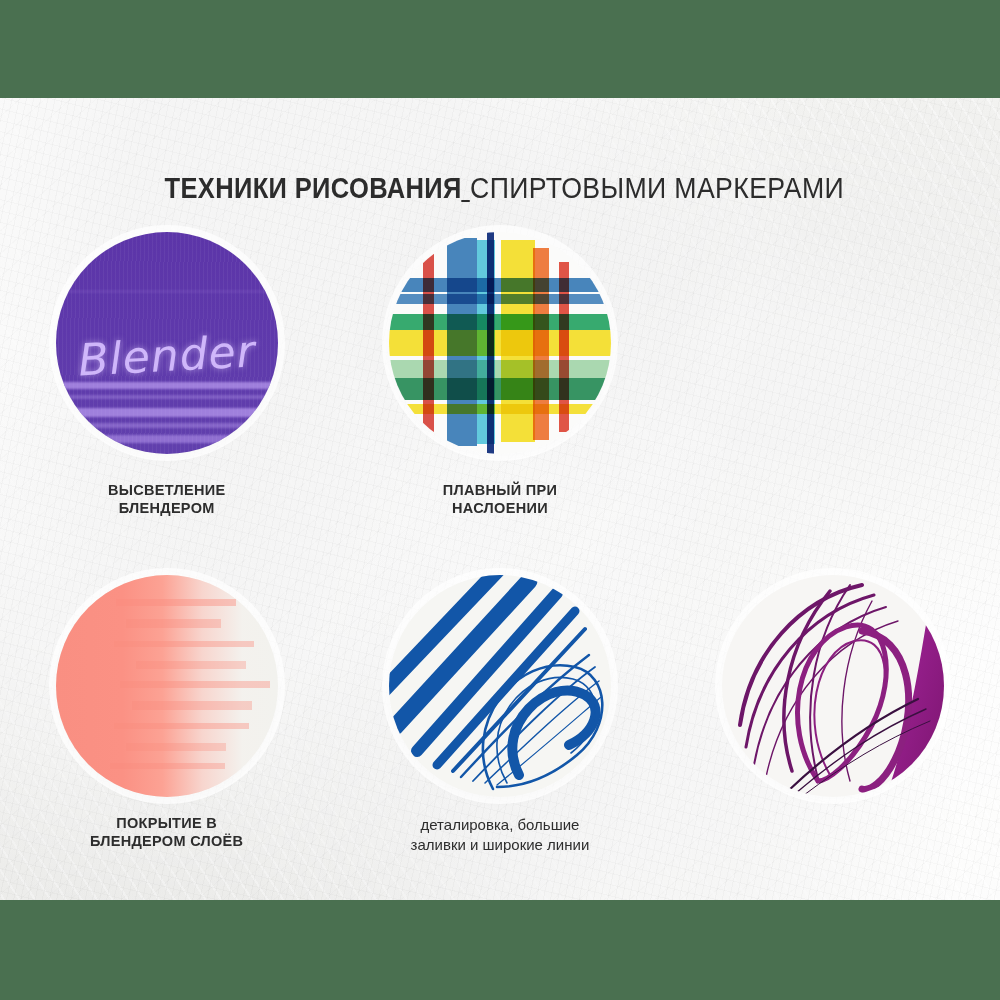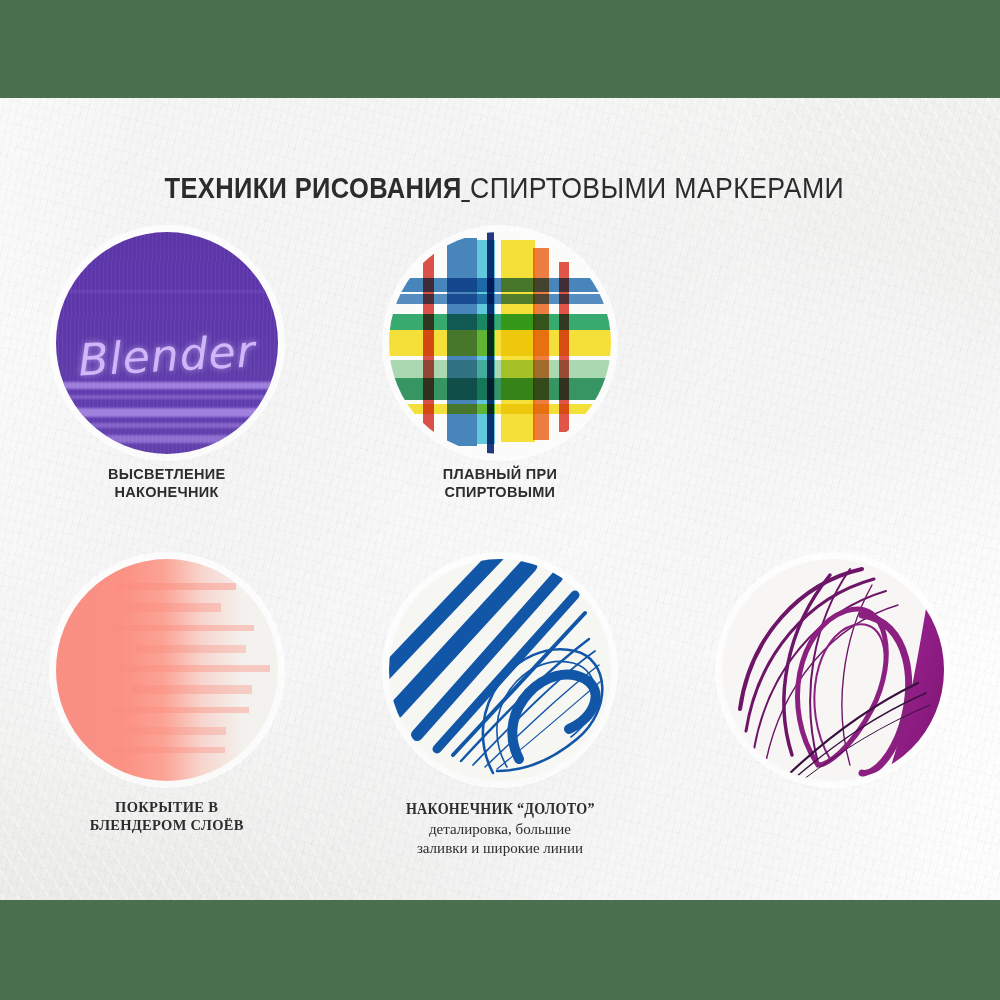--- a/index.html
+++ b/index.html
@@ -49,28 +49,28 @@
     position:absolute;top:172px;left:0;width:1000px;text-align:center;
     color:#2c2c2c;font-size:29px;letter-spacing:.4px;white-space:nowrap;z-index:5;text-decoration:underline;
   }
   .title .strong{font-weight:bold;transform:scaleX(.88);display:inline-block;transform-origin:right center;}
   .title .light{font-weight:300;transform:scaleX(.92);display:inline-block;transform-origin:left center;}
 
   
   .grid{position:absolute;top:232px;left:0;width:1000px;z-index:4;}
   .row{display:flex;}
   .cell{width:333.3px;display:flex;flex-direction:column;align-items:center;}
-  .row2{margin-top:58px;font-family:Liberation Serif, serif;}
+  .row2{margin-top:58px;}
 
   .disc-wrap{width:222px;height:222px;position:relative;}
   .disc{
     position:absolute;inset:0;border-radius:50%;overflow:hidden;
     box-shadow:0 0 0 7px rgba(255,255,255,.72), 0 3px 10px rgba(0,0,0,.06);
   }
-  .cap{margin-top:12px;text-align:center;line-height:1.22;color:#2d2d2d;}
+  .cap{margin-top:28px;text-align:center;line-height:1.22;color:#2d2d2d;}
   .cap .ttl{font-size:14.5px;font-weight:bold;letter-spacing:.3px;}
   .cap .ttl.cond{transform:scaleX(.88);display:inline-block;font-size:16px;}
   .cap .sub{font-size:15px;font-weight:400;color:#2d2d2d;margin-top:1px;}
   .row2 .cap{margin-top:18px;}
 
   
   .d-blender{
     background:
       repeating-linear-gradient(91deg, rgba(255,255,255,.05) 0 1px, rgba(0,0,0,0) 1px 4px),
       linear-gradient(178deg,#5c35a8 0%,#5e38ab 40%,#6140ad 100%);
@@ -132,21 +132,21 @@
             <div class="streak" style="top:163px;height:4px;opacity:.5;"></div>
             <div class="streak" style="top:176px;height:9px;"></div>
             <div class="streak" style="top:191px;height:5px;opacity:.6;"></div>
             <div class="streak" style="top:203px;height:8px;opacity:.75;"></div>
             <div class="streak" style="top:58px;height:3px;opacity:.18;"></div>
             <div class="hand">Blender</div>
           </div>
         </div>
         <div class="cap">
           <div class="ttl">ВЫСВЕТЛЕНИЕ</div>
-          <div class="ttl">НАКОНЕЧНИК</div>
+          <div class="ttl">БЛЕНДЕРОМ</div>
         </div>
       </div>
 
       <div class="cell">
         <div class="disc-wrap">
           <div class="disc d-hatch">
 
             <div class="v" style="left:34px;width:11px;top:20px;height:186px;background:#d8352c;"></div>
             <div class="v" style="left:58px;width:30px;top:6px;height:208px;background:#2b73b5;"></div>
             <div class="v" style="left:88px;width:18px;top:8px;height:204px;background:#49c5dd;"></div>
@@ -159,21 +159,21 @@
             <div class="h" style="top:62px;height:10px;background:#2b73b5;opacity:.8;"></div>
             <div class="h" style="top:82px;height:16px;background:#17a05a;"></div>
             <div class="h" style="top:98px;height:26px;background:#f7e018;"></div>
             <div class="h" style="top:128px;height:18px;background:#9fd6a8;"></div>
             <div class="h" style="top:146px;height:22px;background:#17854b;"></div>
             <div class="h" style="top:172px;height:10px;background:#f7e018;opacity:.85;"></div>
           </div>
         </div>
         <div class="cap">
           <div class="ttl">ПЛАВНЫЙ ПРИ</div>
-          <div class="ttl">СПИРТОВЫМИ</div>
+          <div class="ttl">НАСЛОЕНИИ</div>
         </div>
       </div>
 
     </div>
 
     <div class="row row2">
 
       <div class="cell">
         <div class="disc-wrap">
           <div class="disc d-layers">
@@ -210,21 +210,20 @@
                 <path d="M96 208 C140 166 178 130 210 106" stroke-width="1.5"></path>
                 <path d="M108 210 C150 176 184 146 212 122" stroke-width="1.2"></path>
                 <path d="M130 200 C104 150 160 100 196 120 C216 132 206 158 180 170" stroke-width="10"></path>
                 <path d="M104 214 C70 150 128 78 186 92 C220 100 224 150 188 180 C152 210 120 212 108 212" stroke-width="2.6"></path>
                 <path d="M118 208 C86 152 136 92 184 104 C214 112 214 154 182 178" stroke-width="1.6"></path>
               </g>
             </svg>
           </div>
         </div>
         <div class="cap">
-          <div><span class="ttl cond">НАКОНЕЧНИК “ДОЛОТО”</span></div>
           <div class="sub">деталировка, большие</div>
           <div class="sub">заливки и широкие линии</div>
         </div>
       </div>
 
       <div class="cell">
         <div class="disc-wrap">
           <div class="disc d-brush">
             <svg viewBox="0 0 222 222" width="222" height="222">
               <defs>

